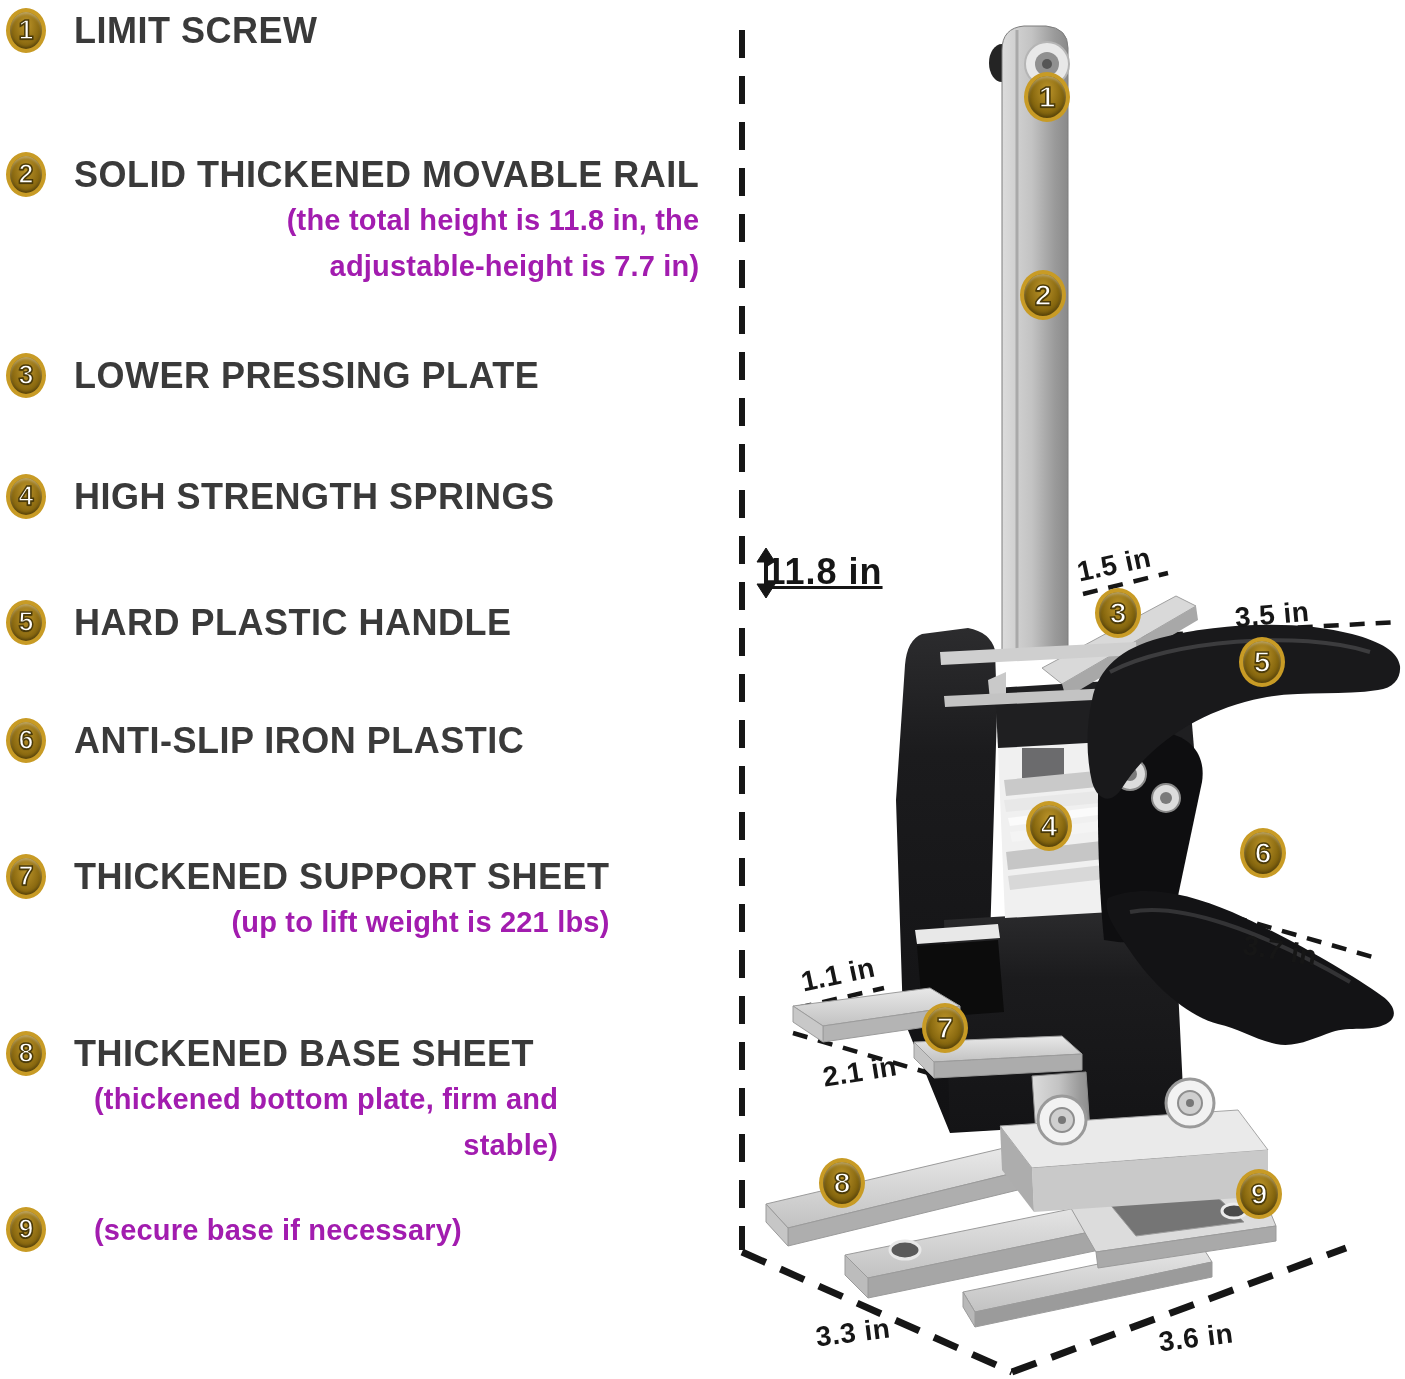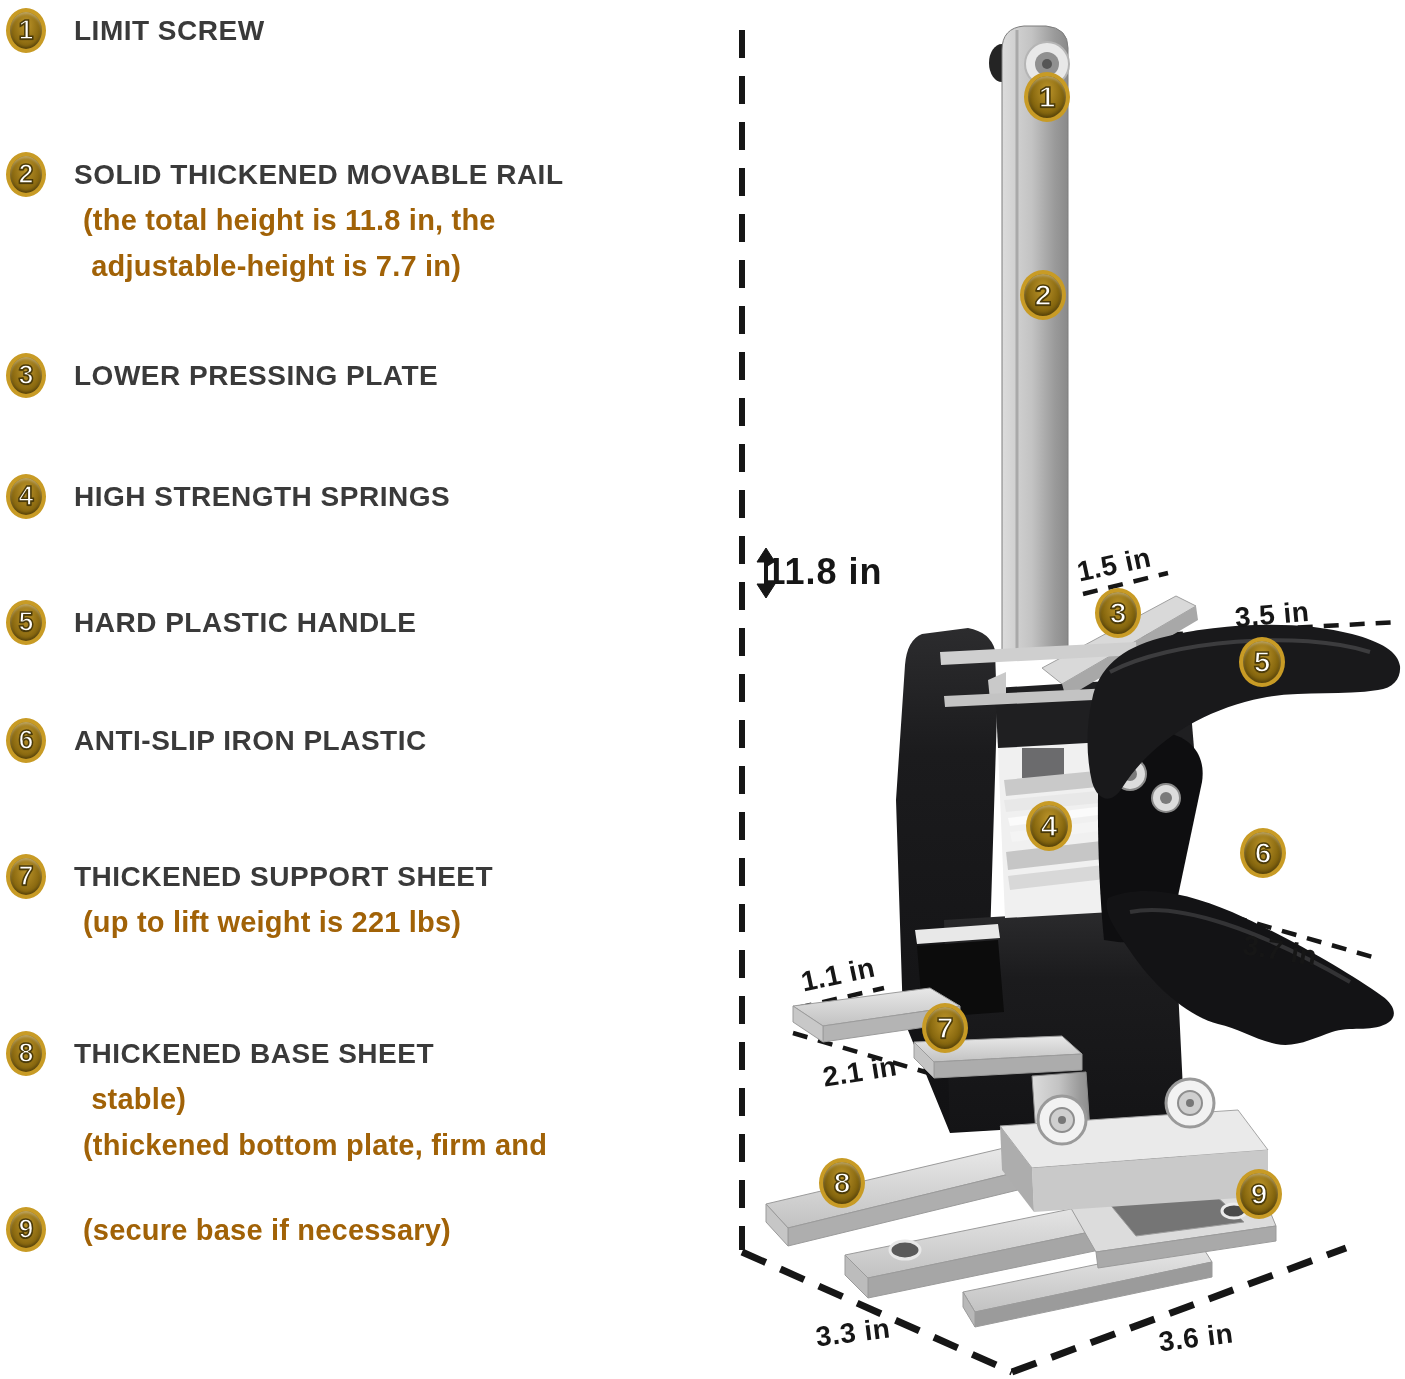--- a/index.html
+++ b/index.html
@@ -16,47 +16,47 @@
     border:4px solid #c89b25;box-sizing:border-box;
     box-shadow:inset 0 2px 3px rgba(255,255,255,.35), inset 0 -2px 3px rgba(0,0,0,.35);
     display:flex;align-items:center;justify-content:center;
   }
   .pbadge span{
     color:#fff;font-size:27px;font-weight:700;line-height:1;
     -webkit-text-stroke:1.5px #4a3a08;text-shadow:0 1px 1px #3c2f05;
   }
   .ptext{display:flex;flex-direction:column;}
   .ptitle{
-    font-size:28px;font-weight:700;color:#3a3a3a;letter-spacing:.5px;
+    font-size:36px;font-weight:700;color:#3a3a3a;letter-spacing:.5px;
     line-height:45px;white-space:pre;
   }
   .psub{
-    font-size:29px;font-weight:600;color:#a16207;letter-spacing:.2px;
-    line-height:46px;white-space:pre;margin-left:9px;
+    font-size:29px;font-weight:600;color:#a21caf;letter-spacing:.2px;
+    line-height:46px;white-space:pre;margin-left:20px;text-align:right;
   }
   
   .diagram-svg{position:absolute;left:720px;top:0;}
   .dbadge{
     position:absolute;width:46px;height:50px;transform:translate(-50%,-50%);
     border-radius:50%;
     background:radial-gradient(ellipse at 50% 35%, #bd952a 0%, #8a6a10 55%, #6d5306 100%);
     border:4px solid #c89b25;box-sizing:border-box;
     box-shadow:inset 0 2px 3px rgba(255,255,255,.35), inset 0 -2px 4px rgba(0,0,0,.4);
     display:flex;align-items:center;justify-content:center;z-index:5;
   }
   .dbadge span{
     color:#fff;font-size:30px;font-weight:700;line-height:1;
     -webkit-text-stroke:1.5px #4a3a08;text-shadow:0 1px 1px #3c2f05;
   }
   .dim{
     position:absolute;transform:translate(-50%,-50%) rotate(var(--r,0deg));
     color:#161616;font-size:28px;font-weight:700;letter-spacing:.5px;
     white-space:nowrap;z-index:4;display:flex;align-items:center;
   }
-  .dim.large{font-size:36px;font-weight:600;letter-spacing:1px;}
+  .dim.large{font-size:36px;font-weight:600;letter-spacing:1px;text-decoration:underline;}
 </style>
 </head>
 <body>
 
 <div class="canvas">
 
   <div id="parts-list">
       <div class="part" style="top: 8px;">
         <div class="pbadge">
           <span>1</span>
@@ -115,22 +115,22 @@
           <div class="ptitle">THICKENED SUPPORT SHEET</div>
           <div class="psub">(up to lift weight is 221 lbs)</div>
         </div>
       </div>
       <div class="part" style="top: 1031px;">
         <div class="pbadge">
           <span>8</span>
         </div>
         <div class="ptext">
           <div class="ptitle">THICKENED BASE SHEET</div>
+          <div class="psub">(thickened bottom plate, firm and</div>
           <div class="psub"> stable)</div>
-          <div class="psub">(thickened bottom plate, firm and</div>
         </div>
       </div>
       <div class="part" style="top: 1207px;">
         <div class="pbadge">
           <span>9</span>
         </div>
         <div class="ptext">
           <div class="psub">(secure base if necessary)</div>
         </div>
       </div>

